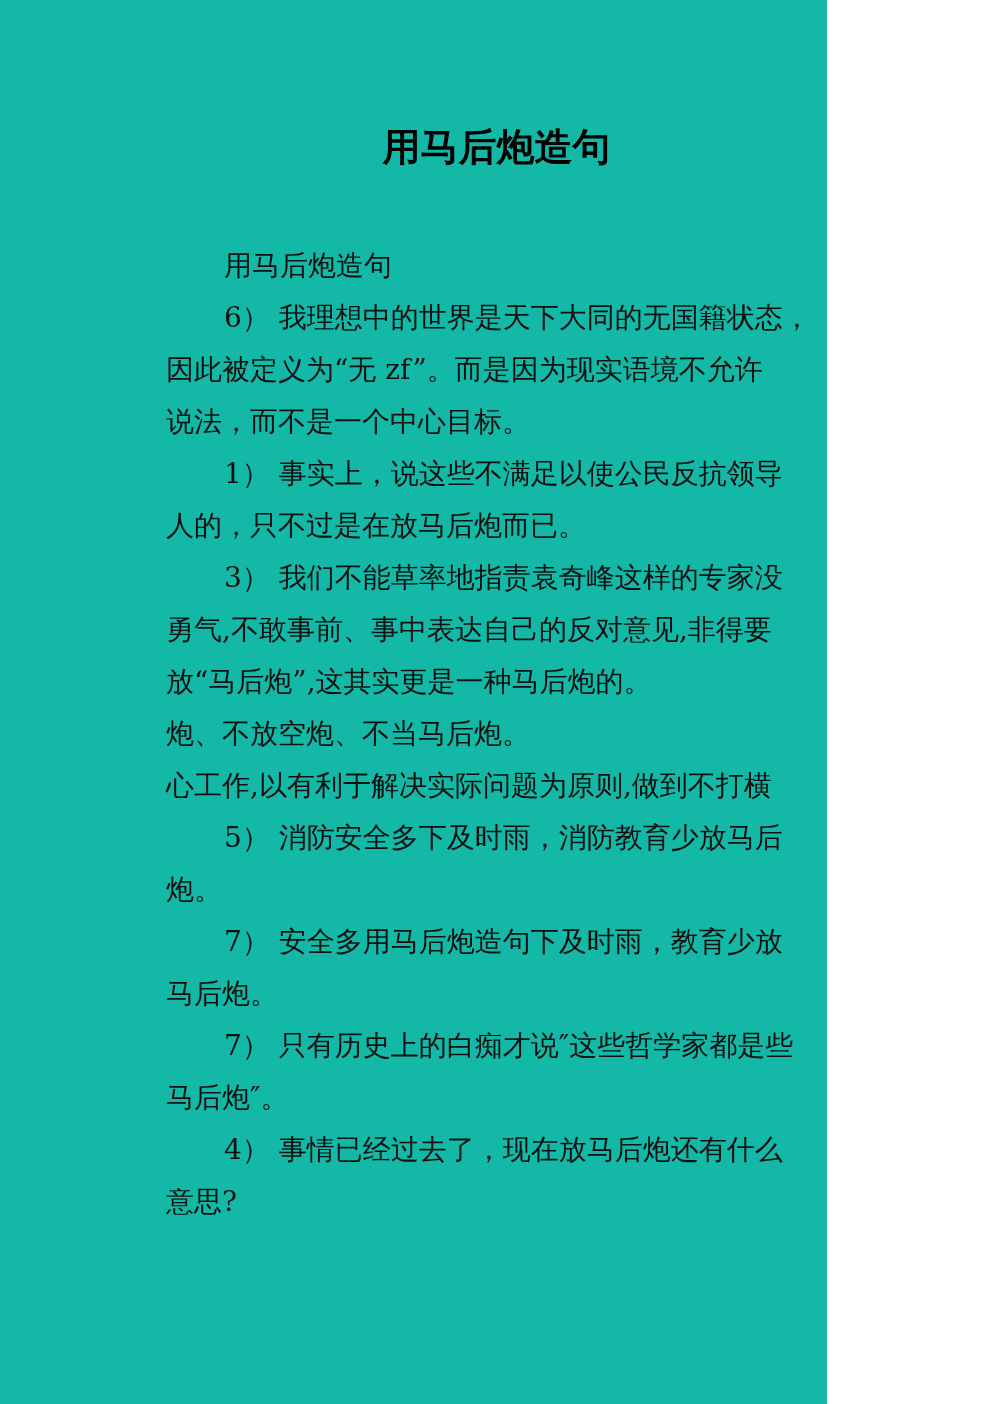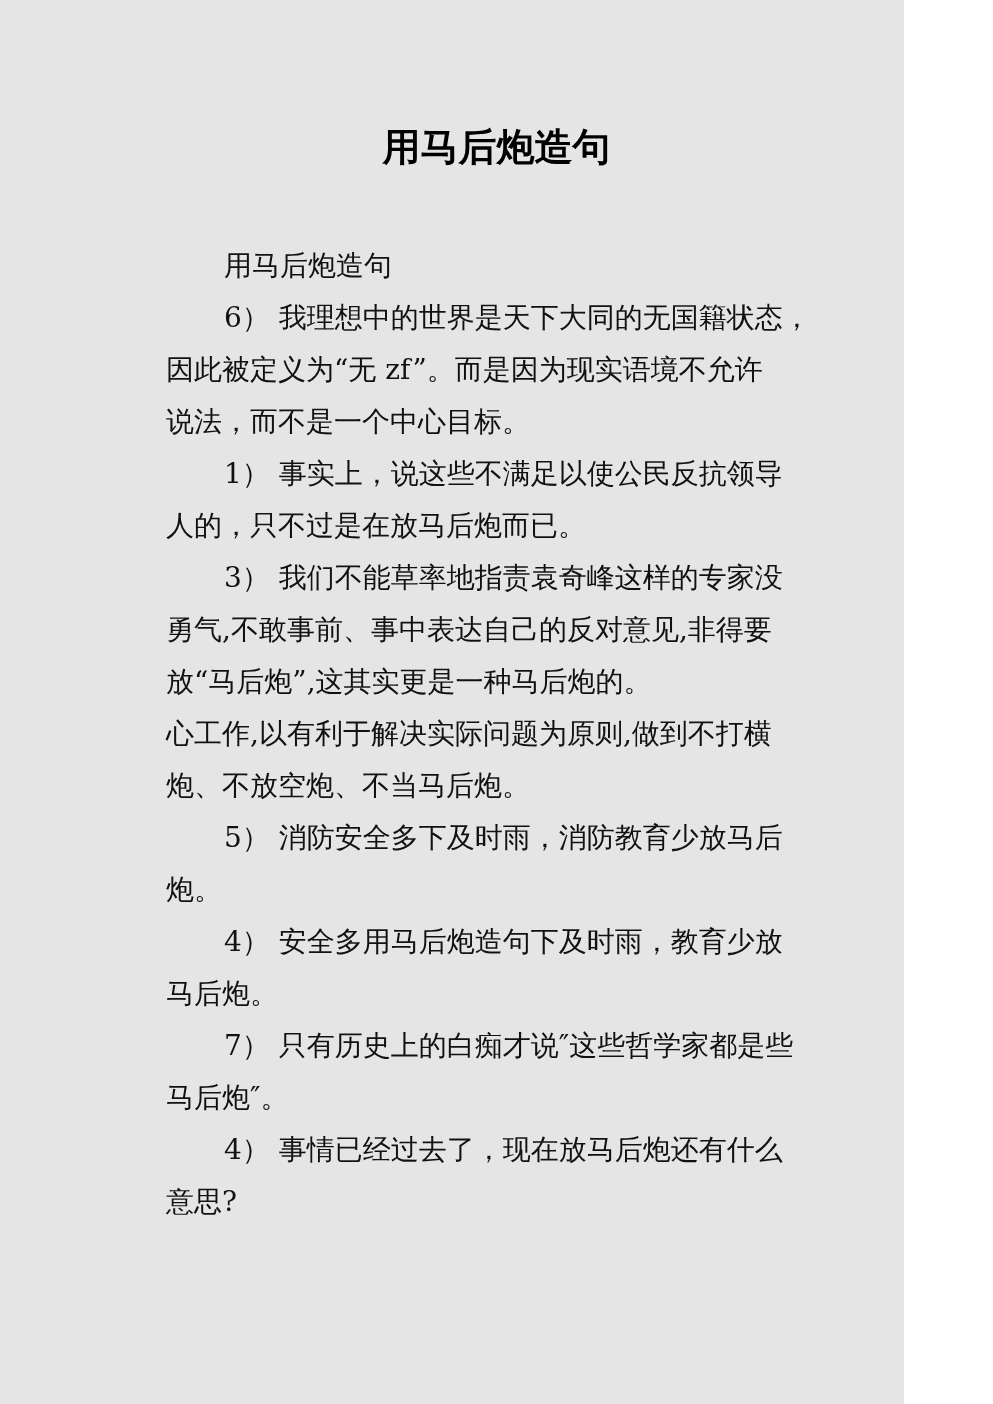--- a/index.html
+++ b/index.html
@@ -11,23 +11,23 @@
       width: 993px;
       height: 1404px;
       position: relative;
       overflow: hidden;
       color: #000000;
     }
     .page {
       position: absolute;
       left: 0;
       top: 0;
-      width: 904px;
+      width: 827px;
       height: 1404px;
-      background: #e5e5e5;
+      background: #14b8a6;
     }
     .title {
       position: absolute;
       left: 0;
       top: 122px;
       width: 993px;
       text-align: center;
       font-family: "DejaVu Sans", "Liberation Sans", sans-serif;
       font-weight: bold;
       font-size: 38px;
@@ -78,31 +78,31 @@
       <span class="line">人的，只不过是在放马后炮而已。</span>
     </p>
 
     <p class="para">
       <span class="line indent">3）  我们不能草率地指责袁奇峰这样的专家没</span>
       <span class="line">勇气,不敢事前、事中表达自己的反对意见,非得要</span>
       <span class="line">放“马后炮”,这其实更是一种马后炮的。</span>
     </p>
 
     <p class="para">
+      <span class="line">炮、不放空炮、不当马后炮。</span>
       <span class="line">心工作,以有利于解决实际问题为原则,做到不打横</span>
-      <span class="line">炮、不放空炮、不当马后炮。</span>
     </p>
 
     <p class="para">
       <span class="line indent">5）  消防安全多下及时雨，消防教育少放马后</span>
       <span class="line">炮。</span>
     </p>
 
     <p class="para">
-      <span class="line indent">4）  安全多用马后炮造句下及时雨，教育少放</span>
+      <span class="line indent">7）  安全多用马后炮造句下及时雨，教育少放</span>
       <span class="line">马后炮。</span>
     </p>
 
     <p class="para">
       <span class="line indent">7） 只有历史上的白痴才说″这些哲学家都是些</span>
       <span class="line">马后炮″。</span>
     </p>
 
     <p class="para">
       <span class="line indent">4）  事情已经过去了，现在放马后炮还有什么</span>

